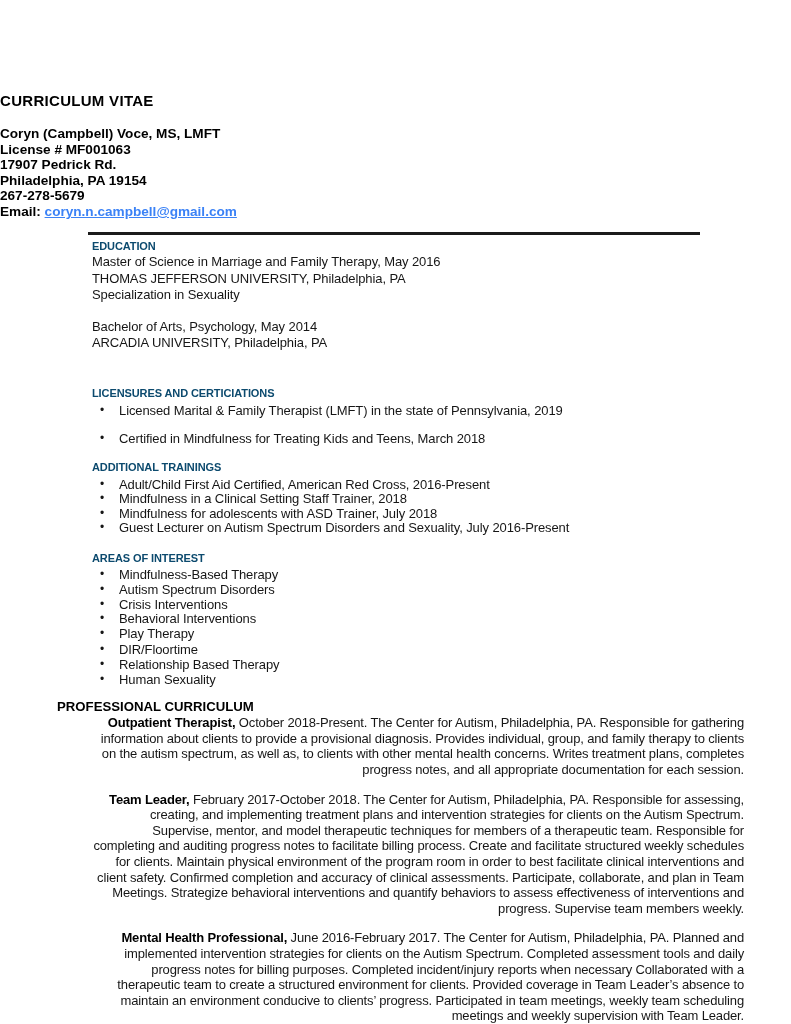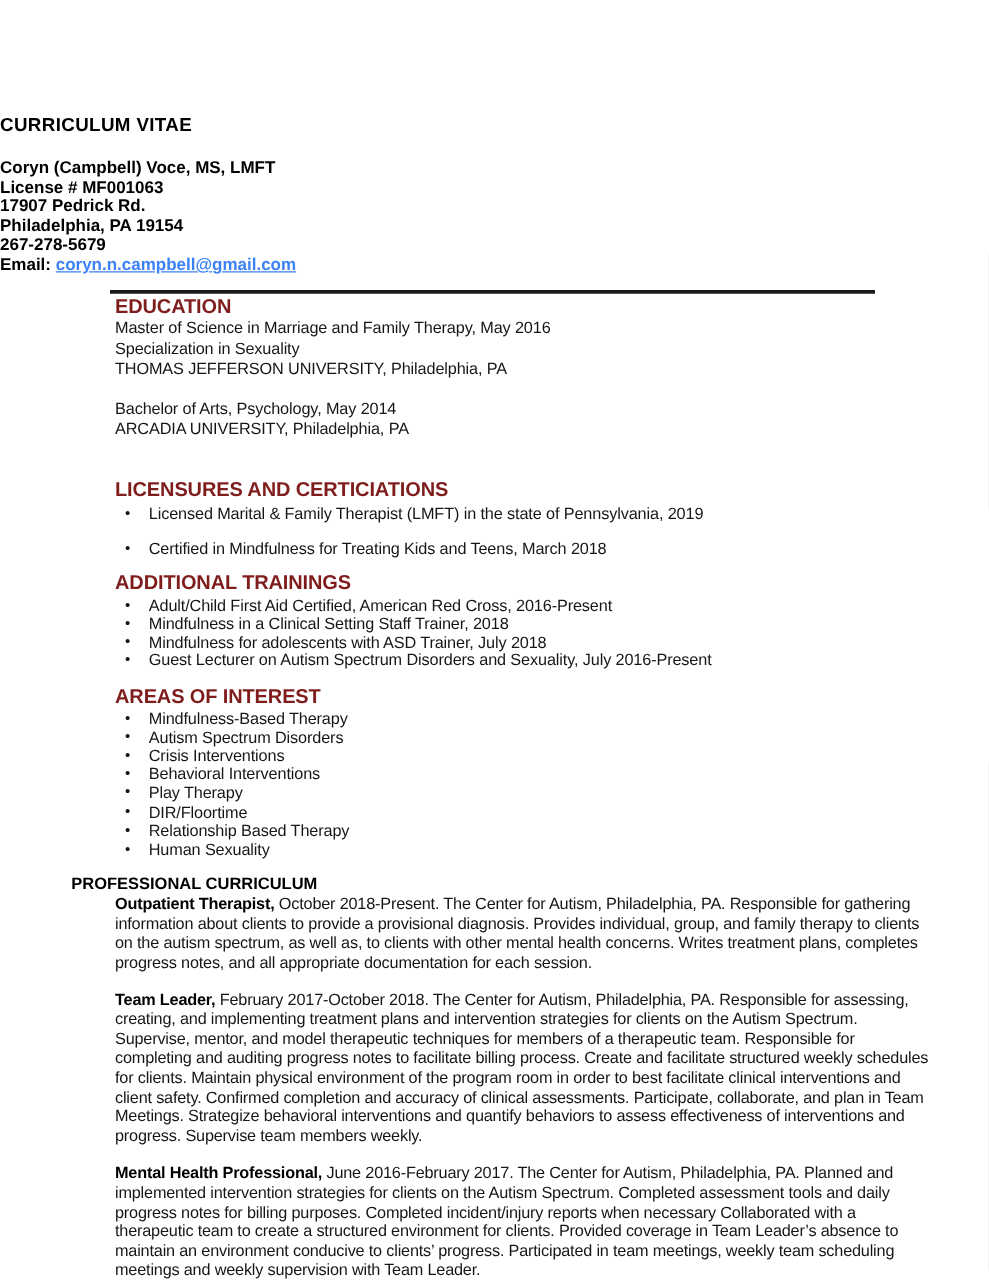--- a/index.html
+++ b/index.html
@@ -10,39 +10,39 @@
   }
   
   .header { padding-top:92px; text-align:left; }
   .cv-title { font-size:15px; font-weight:bold; color:#000; letter-spacing:0.3px; }
   .header-lines { margin-top:17px; font-size:13.6px; font-weight:bold; line-height:15.6px; color:#000; }
   .email-line a { text-decoration:underline; cursor:pointer; }
   
   .divider { margin:12px 0 0 88px; width:612px; border-top:3px solid #1b1b1b; }
   
   .content { margin-left:92px; width:650px; font-size:13px; line-height:16.5px; letter-spacing:-0.1px; }
-  .sec-heading { font-weight:bold; color:#7f1d1d; font-size:16px; }
+  .sec-heading { font-weight:bold; color:#0c4a6e; font-size:11px; }
   .edu-block { margin-top:0; }
   .edu-block.second { margin-top:15px; }
   .sec { margin-top:0; }
   .mt-head-lg { margin-top:17px; }
   .mt-12 { margin-top:12px; }
   .mt-14 { margin-top:14px; }
   ul.bullets { list-style:none; margin:2px 0 0 0; padding:0; }
   ul.bullets li { position:relative; padding-left:27px; line-height:14.6px; font-size:13px; }
   ul.bullets.spaced li { line-height:16px; margin-bottom:12px; }
   ul.bullets.spaced li:last-child { margin-bottom:0; }
   ul.bullets li::before { content:"\2022"; position:absolute; left:8px; top:-1px; font-size:12px; }
   .two-col { display:flex;flex-direction:column; }
   .two-col .col-left { width:328px; }
   .two-col .col-right { flex:1; }
   
   .experience { margin-left:57px; margin-top:12px; width:690px; }
   .exp-heading { font-weight:bold; color:#000; font-size:13.2px; }
-  .job { margin-left:35px; width:652px; font-size:13px; line-height:15.6px; letter-spacing:-0.15px; margin-top:1px; margin-bottom:14px; text-align:left; }
+  .job { margin-left:35px; width:652px; font-size:13px; line-height:15.6px; letter-spacing:-0.15px; margin-top:1px; margin-bottom:14px; text-align:right; }
   .job .job-title { font-weight:bold; color:#000; }
 </style>
 </head>
 <body>
 
 <div class="page">
 
   <div class="header">
     <div class="cv-title">CURRICULUM VITAE</div>
     <div class="header-lines">
@@ -56,22 +56,22 @@
   </div>
 
   <div class="divider" style="border-top-color: rgb(27, 27, 27);"></div>
 
   <div class="content">
 
     <div class="sec" style="margin-top:3px;">
       <div class="sec-heading">EDUCATION</div>
       <div class="edu-block">
         <div>Master of Science in Marriage and Family Therapy, May 2016</div>
+        <div>THOMAS JEFFERSON UNIVERSITY, Philadelphia, PA</div>
         <div>Specialization in Sexuality</div>
-        <div>THOMAS JEFFERSON UNIVERSITY, Philadelphia, PA</div>
       </div>
       <div class="edu-block second">
         <div>Bachelor of Arts, Psychology, May 2014</div>
         <div>ARCADIA UNIVERSITY, Philadelphia, PA</div>
       </div>
     </div>
 
     <div class="sec mt-head-lg" style="margin-top:33px;">
       <div class="sec-heading">LICENSURES AND CERTICIATIONS</div>
       <ul class="bullets spaced">

